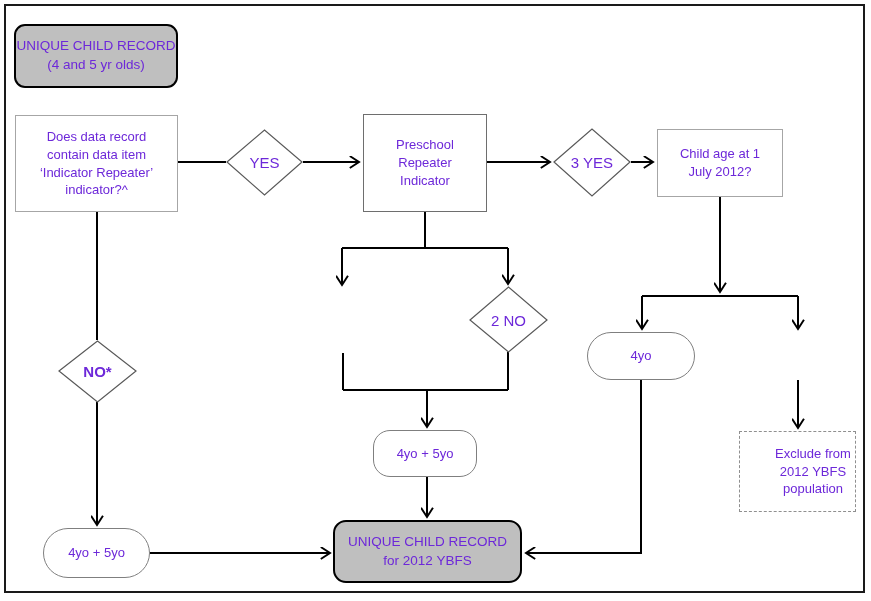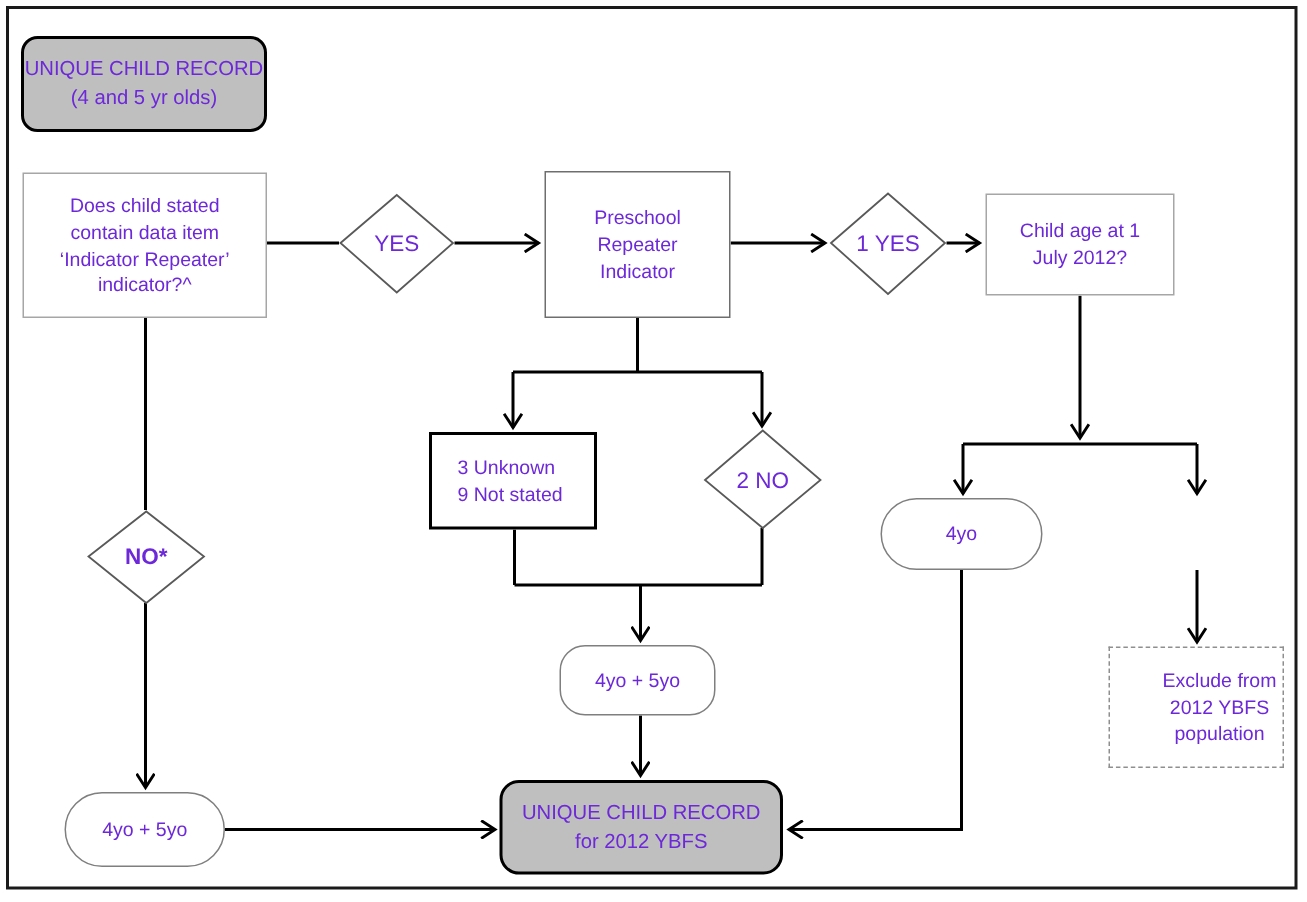--- a/index.html
+++ b/index.html
@@ -93,41 +93,37 @@
       <polygon points="59,371 97.5,341 136,371 97.5,402"></polygon>
     </g>
   </svg>
 
   <div class="node term" style="left:14px;top:24px;width:164px;height:64px;">
     <span class="ln">UNIQUE CHILD RECORD</span>
     <span class="ln">(4 and 5 yr olds)</span>
   </div>
 
   <div class="node rect" style="left:15px;top:115px;width:163px;height:97px;">
-    <span class="ln">Does child stated</span>
+    <span class="ln">Does data record</span>
     <span class="ln">contain data item</span>
     <span class="ln">‘Indicator Repeater’</span>
     <span class="ln">indicator?^</span>
   </div>
 
   <div class="node rect-dark" style="left:363px;top:114px;width:124px;height:98px;">
     <span class="ln">Preschool</span>
     <span class="ln">Repeater</span>
     <span class="ln">Indicator</span>
   </div>
 
   <div class="node rect" style="left:657px;top:129px;width:126px;height:68px;">
     <span class="ln">Child age at 1</span>
     <span class="ln">July 2012?</span>
   </div>
 
-  <div class="node rect-black left-block" style="left:286px;top:288px;width:112px;height:65px;">
-    <span class="ln">3 Unknown</span>
-    <span class="ln">9 Not stated</span>
-  </div>
 
   <div class="node rounded" style="left:373px;top:430px;width:104px;height:47px;">
     <span class="ln">4yo + 5yo</span>
   </div>
 
   <div class="node stadium" style="left:43px;top:528px;width:107px;height:50px;">
     <span class="ln">4yo + 5yo</span>
   </div>
 
   <div class="node stadium" style="left:587px;top:332px;width:108px;height:48px;">
@@ -140,17 +136,17 @@
     <span class="ln">2012 YBFS</span>
     <span class="ln">population</span>
   </div>
 
   <div class="node term" style="left:333px;top:520px;width:189px;height:63px;border-radius:13px;">
     <span class="ln">UNIQUE CHILD RECORD</span>
     <span class="ln">for 2012 YBFS</span>
   </div>
 
   <div class="dlabel" style="left:230px;top:148px;width:69px;height:28px;">YES</div>
-  <div class="dlabel" style="left:556px;top:148px;width:72px;height:28px;">1 YES</div>
+  <div class="dlabel" style="left:556px;top:148px;width:72px;height:28px;">3 YES</div>
   <div class="dlabel" style="left:472px;top:306px;width:73px;height:28px;">2 NO</div>
   <div class="dlabel" style="left:61px;top:357px;width:73px;height:28px;font-weight:bold;">NO*</div>
 
 </div>
 
 </body></html>

